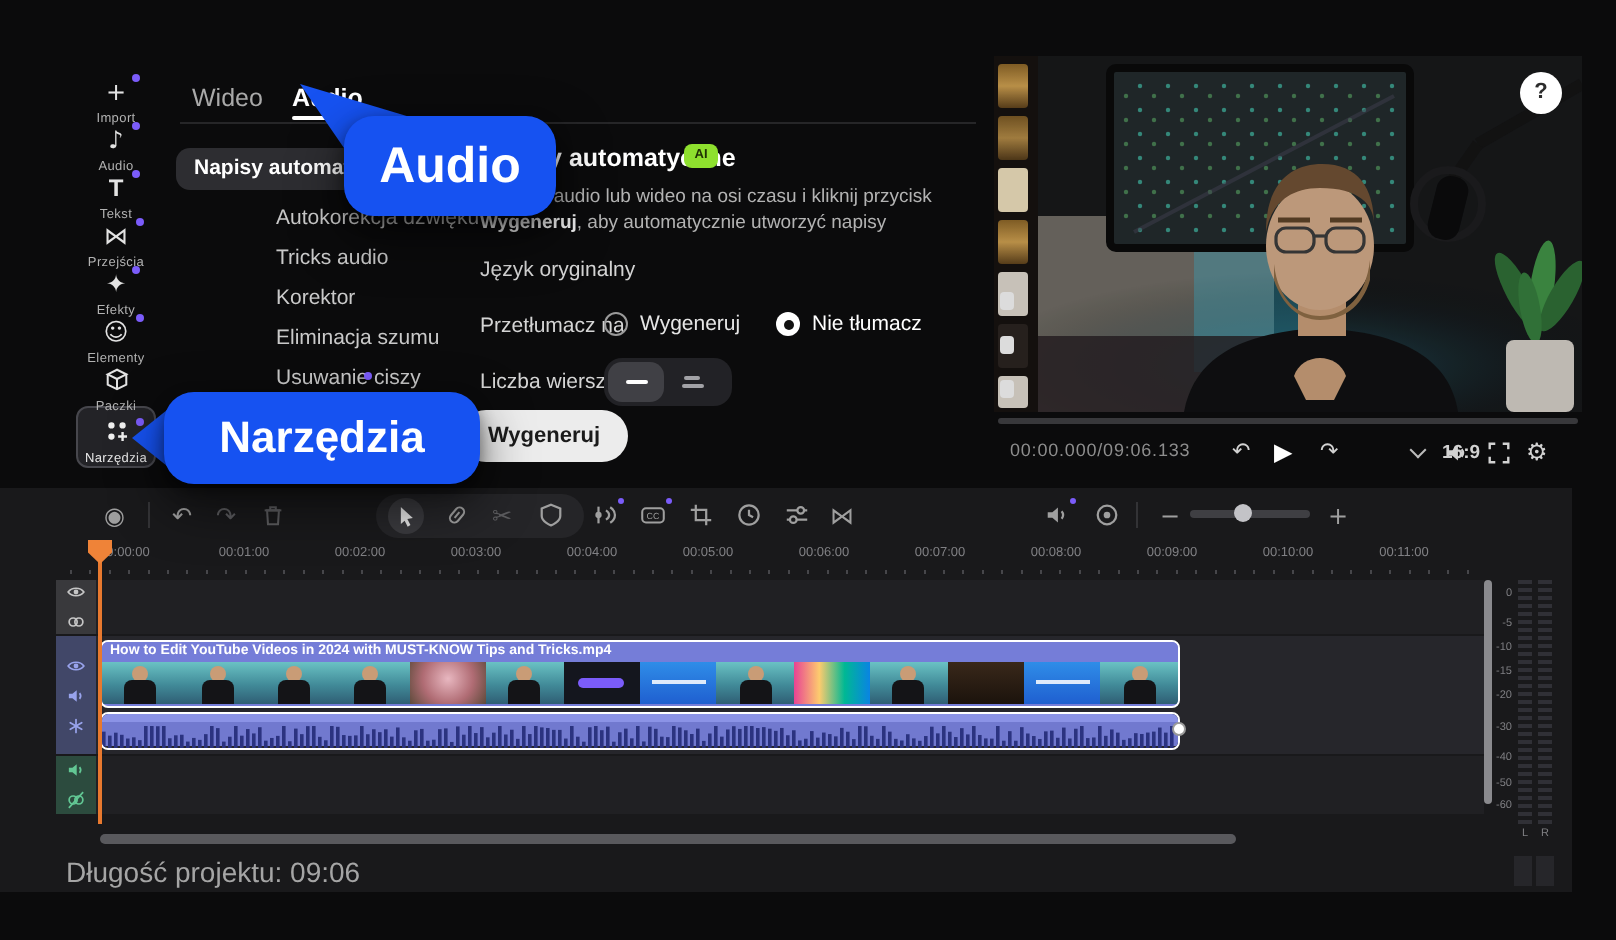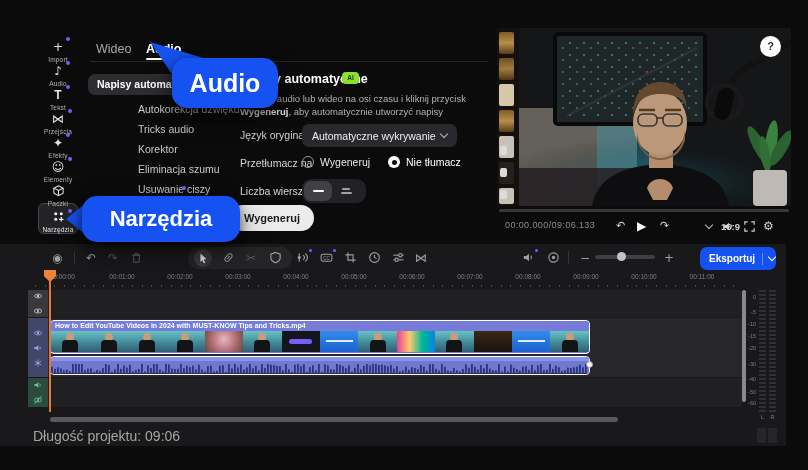--- a/index.html
+++ b/index.html
@@ -282,24 +282,20 @@
   <div class="menu-item" style="top:143px">Korektor</div>
   <div class="menu-item" style="top:163px">Eliminacja szumu</div>
   <div class="menu-item" style="top:183px">Usuwanie ciszy</div>
   <span class="pdot" style="left:182px;top:186px"></span>
 
   <div class="content-title">Napisy automatyczne</div>
   <div class="ai-badge">AI</div>
   <div class="desc"><span>Wybierz audio lub wideo na osi czasu i kliknij przycisk </span><b>Wygeneruj</b><span>, aby automatycznie utworzyć napisy</span></div>
 
   <div class="fld-label" style="top:129px">Język oryginalny</div>
-  <div class="dropdown">
-    <span>Automatyczne wykrywanie</span>
-    <span class="chev"></span>
-  </div>
 
   <div class="fld-label" style="top:157px">Przetłumacz na</div>
   <div class="radio-row" style="left:302px">
     <span class="radio off"></span>
     <span class="radio-lbl">Wygeneruj</span>
   </div>
   <div class="radio-row" style="left:388px">
     <span class="radio on"></span>
     <span class="radio-lbl" style="color:#fff">Nie tłumacz</span>
   </div>
@@ -495,25 +491,20 @@
     </svg>
   <span class="tdot" style="left:535px;top:249px"></span>
   <svg class="abs" style="left:547px;top:251px;color:#9f9f9f" width="13" height="13">
       <use href="#i-target"></use>
     </svg>
   <div class="tb-sep" style="left:568px"></div>
   <div class="tb-ic glyph" style="left:580px">−</div>
   <div class="zoom-track"></div>
   <div class="zoom-thumb"></div>
   <div class="tb-ic glyph" style="left:664px">+</div>
-  <div class="export-btn">
-    <span class="lbl">Eksportuj</span>
-    <span class="vr"></span>
-    <span class="chev" style="border-color:#fff"></span>
-  </div>
 
   <div id="ruler">
       <div class="ruler-label" style="left: 35px;">0:00:00</div>
       <div class="ruler-label" style="left: 93px;">00:01:00</div>
       <div class="ruler-label" style="left: 151px;">00:02:00</div>
       <div class="ruler-label" style="left: 209px;">00:03:00</div>
       <div class="ruler-label" style="left: 267px;">00:04:00</div>
       <div class="ruler-label" style="left: 325px;">00:05:00</div>
       <div class="ruler-label" style="left: 383px;">00:06:00</div>
       <div class="ruler-label" style="left: 441px;">00:07:00</div>

